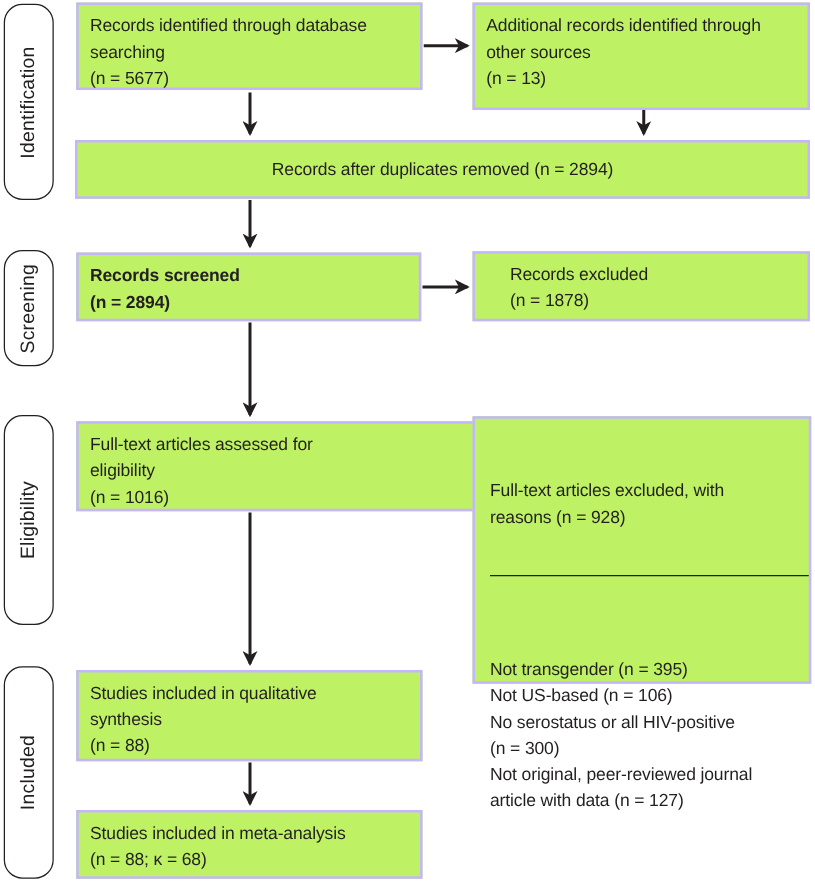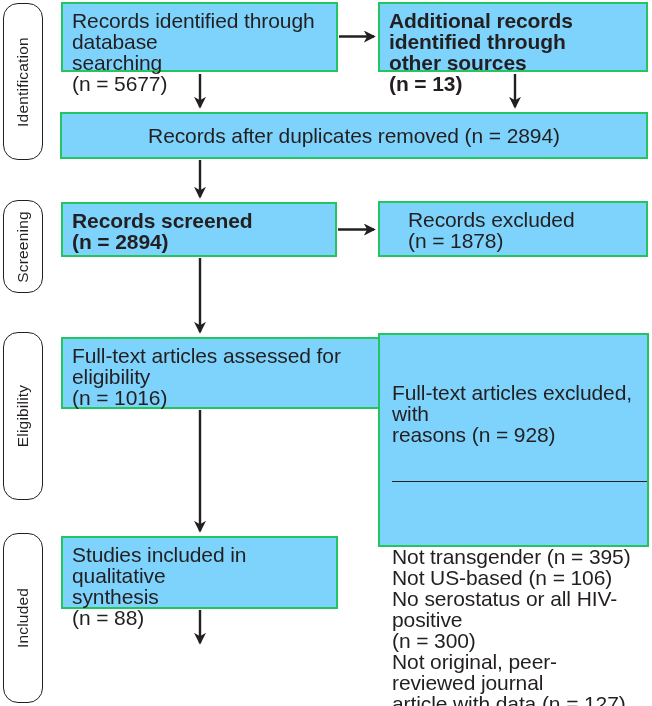--- a/index.html
+++ b/index.html
@@ -42,30 +42,30 @@
     letter-spacing: 0.2px;
   }
   .stage-identification { top: 3px;   height: 157px; }
   .stage-screening      { top: 200px; height: 93px;  }
   .stage-eligibility    { top: 332px; height: 168px; }
   .stage-included       { top: 533px; height: 170px; }
 
   .box {
     position: absolute;
     box-sizing: border-box;
-    border: 2px solid #22c55e;
-    background: #7dd3fc;
-    font-size: 21px;
+    border: 2px solid #c4b5fd;
+    background: #bef264;
+    font-size: 14px;
     line-height: 21px;
     letter-spacing: -0.1px;
     padding: 6px 8px 4px 9px;
     white-space: pre-line;
   }
   .box-database   { left: 61px;  top: 2px;   width: 277px; height: 70px;  }
-  .box-other      { left: 378px; top: 2px;   width: 270px; height: 70px; font-weight: bold;  }
+  .box-other      { left: 378px; top: 2px;   width: 270px; height: 86px;  }
   .box-duplicates { left: 60px;  top: 112px; width: 588px; height: 47px;
                     display: flex; align-items: center; justify-content: center;
                     padding: 12px; text-align: center; }
   .box-screened   { left: 61px;  top: 202px; width: 276px; height: 55px; font-weight: bold;  }
   .box-excluded   { left: 378px; top: 201px; width: 270px; height: 56px; padding-left: 28px;  }
   .box-fulltext   { left: 61px;  top: 337px; width: 328px; height: 72px;  }
   .box-ft-excluded{ left: 378px; top: 333px; width: 271px; height: 214px;
                     padding: 26px 8px 4px 12px; }
   .box-qualitative{ left: 61px;  top: 536px; width: 277px; height: 73px;  }
   .box-meta       { left: 61px;  top: 648px; width: 277px; height: 55px;  }
@@ -151,14 +151,16 @@
 No serostatus or all HIV-positive
 (n = 300)
 Not original, peer-reviewed journal
 article with data (n = 127)</div>
   </div>
 
   <div class="box box-qualitative">Studies included in qualitative
 synthesis
 (n = 88)</div>
 
+  <div class="box box-meta">Studies included in meta-analysis
+(n = 88; κ = 68)</div>
 
 </div>
 
 </body></html>

